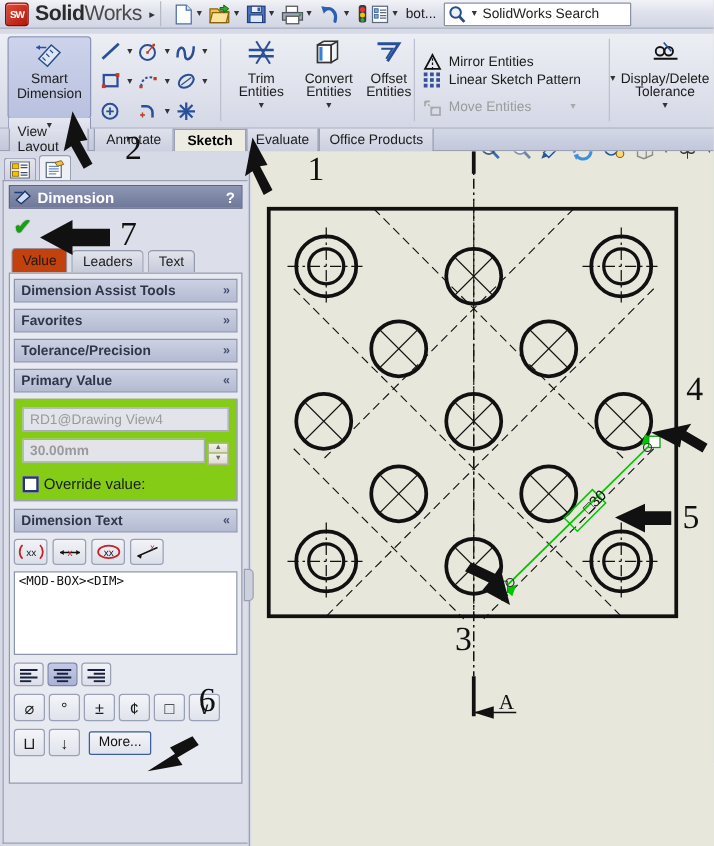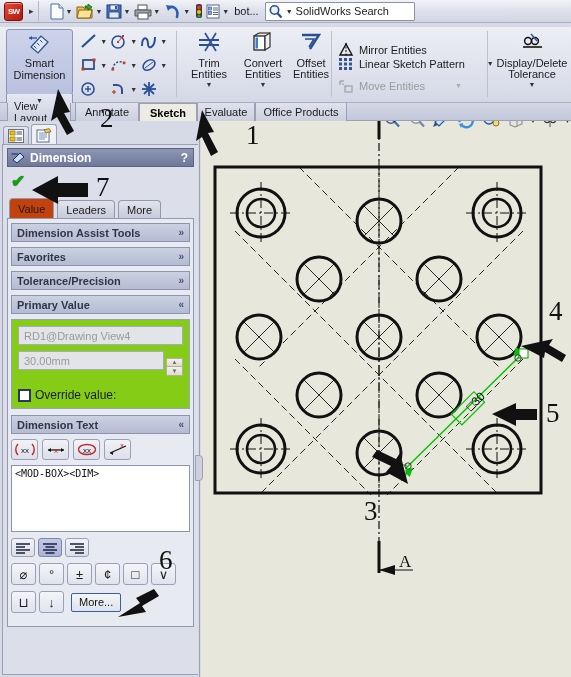--- a/index.html
+++ b/index.html
@@ -166,21 +166,21 @@
   .sect .chev{ margin-left:auto; margin-right:5px; font-size:10px; color:#465072;}
   .sect-box{
     border:1px solid #9aa0b6; background:#84cc16; margin-bottom:6px; padding:6px 6px;
   }
   .fld{
     height:19px; background:#e2e4ea; border:1px solid #a6abbc;
     display:flex;align-items:center; padding-left:5px;
     font-size:11px; color:#9a9a9a; margin-bottom:6px;
   }
   .fldrow{ display:flex; align-items:center; margin-bottom:6px;}
-  .fldrow .fld{ flex:1; margin-bottom:12px;}
+  .fldrow .fld{ flex:1; margin-bottom:4px;font-weight:bold;}
   .spin{ width:17px; margin-left:2px; }
   .spinb{
     height:9px; width:17px; background: linear-gradient(#f2f2ee,#dedccf);
     border:1px solid #b3b09c; display:flex;align-items:center;justify-content:center;
     font-size:6px; color:#6c6a5c;
   }
   .cbrow{ display:flex; align-items:center; font-size:12px; color:#1b1b1b;}
   .cbox{ width:13px;height:13px; background:#fff; border:2px solid #28366b; margin-right:4px;}
 
   .dtbtnrow{ display:flex; gap:4px; margin-bottom:5px; }
@@ -239,20 +239,21 @@
   svg.overlay{ position:absolute; left:0; top:0; pointer-events:none; }
 </style>
 </head>
 <body>
 
 <div id="app">
 
   <div class="titlebar">
     <div class="sw-logo-box">
       <div class="sw-cube">SW</div>
+      <div class="sw-name"><b>Solid</b><span class="light">Works</span></div>
     </div>
     <div class="menu-arrow">▸</div>
     <div class="tb-sep"></div>
 
     <div class="qicons">
 
       <div class="qi">
         <svg class="icon-svg" width="16" height="17" viewBox="0 0 16 17">
           <path d="M2 1 h8 l4 4 v11 h-12 z" fill="#fbfdff" stroke="#4b6fa8" stroke-width="1"></path>
           <path d="M10 1 v4 h4" fill="#d9e7f7" stroke="#4b6fa8" stroke-width="1"></path>
@@ -591,21 +592,21 @@
       </div>
 
       <div class="vtabs">
         <div class="vtab active">
             <span>Value</span>
           </div>
         <div class="vtab">
             <span>Leaders</span>
           </div>
         <div class="vtab">
-            <span>More</span>
+            <span>Text</span>
           </div>
       </div>
 
       <div class="vbody">
         <div class="sect">
           <span>Dimension Assist Tools</span>
           <span class="chev">»</span>
         </div>
         <div class="sect">
           <span>Favorites</span>

